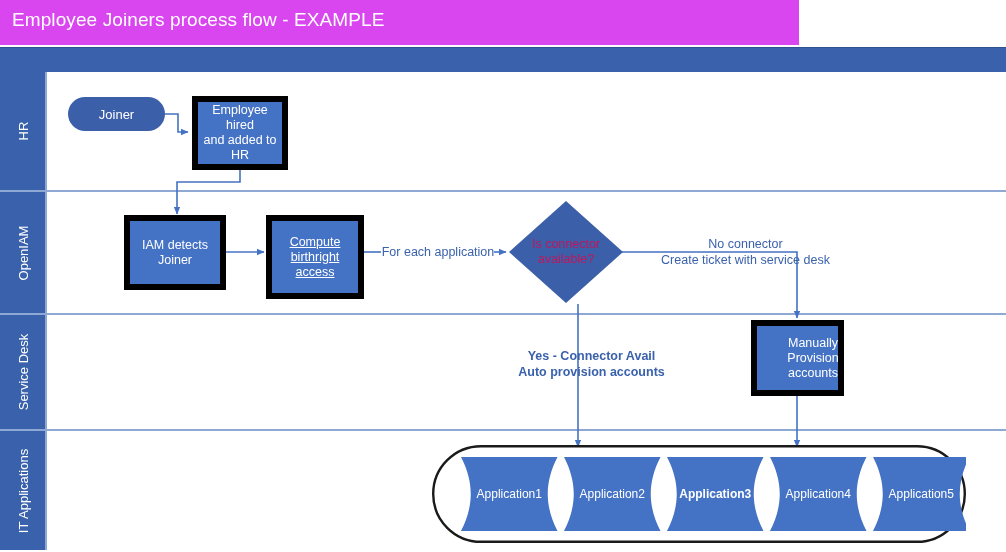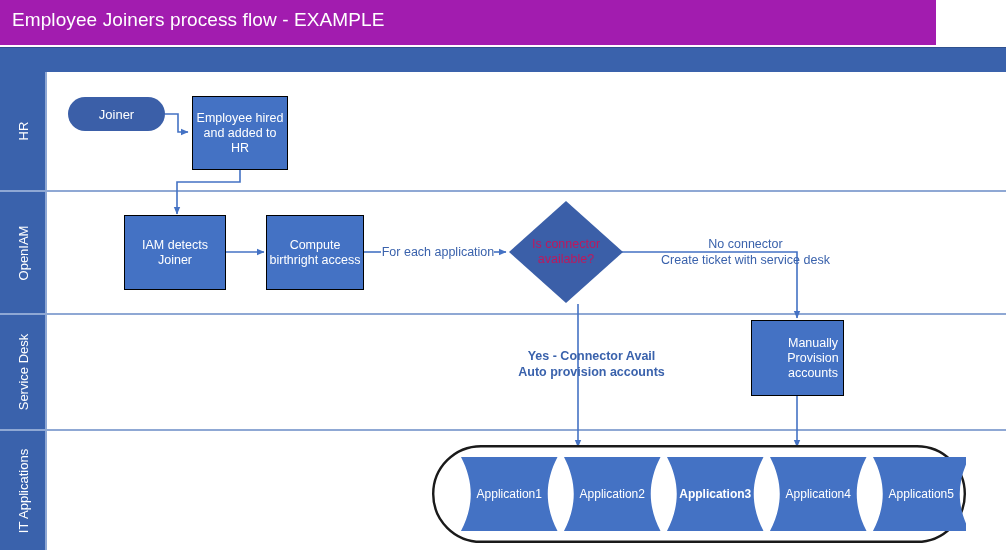--- a/index.html
+++ b/index.html
@@ -14,22 +14,22 @@
     position: relative;
     width: 1006px;
     height: 552px;
     overflow: hidden;
     background: #ffffff;
   }
   
   #title-bar {
     position: absolute;
     left: 0; top: 0;
-    width: 936px; height: 45px;
-    background: #a21caf;
+    width: 799px; height: 45px;
+    background: #d946ef;
     box-sizing: border-box;
   }
   #title-text {
     position: absolute;
     left: 12px; top: 9px;
     font-size: 19px;
     color: #ffffff;
     letter-spacing: 0.1px;
     white-space: nowrap;
   }
@@ -88,21 +88,21 @@
     box-sizing: border-box;
     z-index: 4;
   }
   .node.pill {
     background: #3B5FA8;
     border-radius: 18px;
     font-size: 13px;
   }
   .node.rect {
     background: #4472C4;
-    border: 1px solid #000000;
+    border: 6px solid #000000;
   }
   .diamond-wrap {
     position: absolute;
     z-index: 4;
   }
   .diamond-wrap svg { display: block; }
   .diamond-text {
     position: absolute;
     left: 0; top: 50%;
     width: 100%;
@@ -215,21 +215,21 @@
   </div>
 
   <div class="node rect" style="left:192px; top:96px; width:96px; height:74px;">
     <span class="ml">Employee hired<br>and added to HR</span>
   </div>
 
   <div class="node rect" style="left:124px; top:215px; width:102px; height:75px;">
     <span class="ml">IAM detects<br>Joiner</span>
   </div>
 
-  <div class="node rect" style="left:266px; top:215px; width:98px; height:75px;">
+  <div class="node rect" style="left:266px; top:215px; width:98px; height:84px;text-decoration:underline;">
     <span class="ml">Compute<br>birthright access</span>
   </div>
 
   <div class="edge-label" style="left:381px; top:244px; width:114px;">
     <span class="ml">For each application</span>
   </div>
 
   <div class="diamond-wrap" style="left:508px; top:200px; width:116px; height:104px;">
     <svg width="116" height="104" viewBox="0 0 116 104">
       <polygon points="58,1 115,52 58,103 1,52" fill="#3B5FA8"></polygon>

